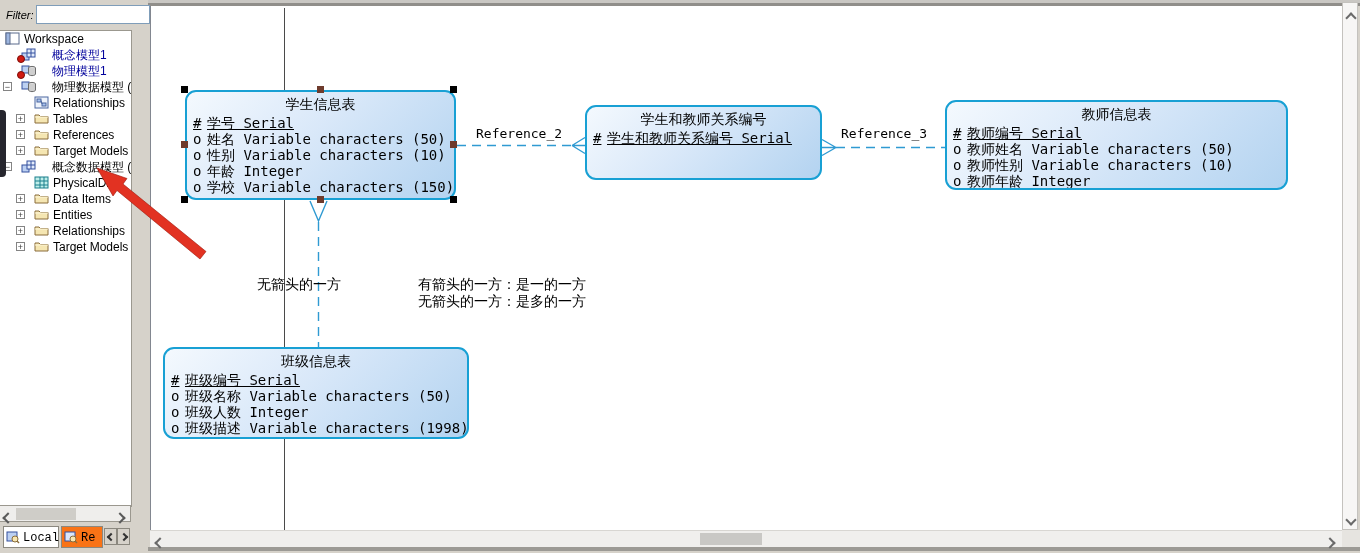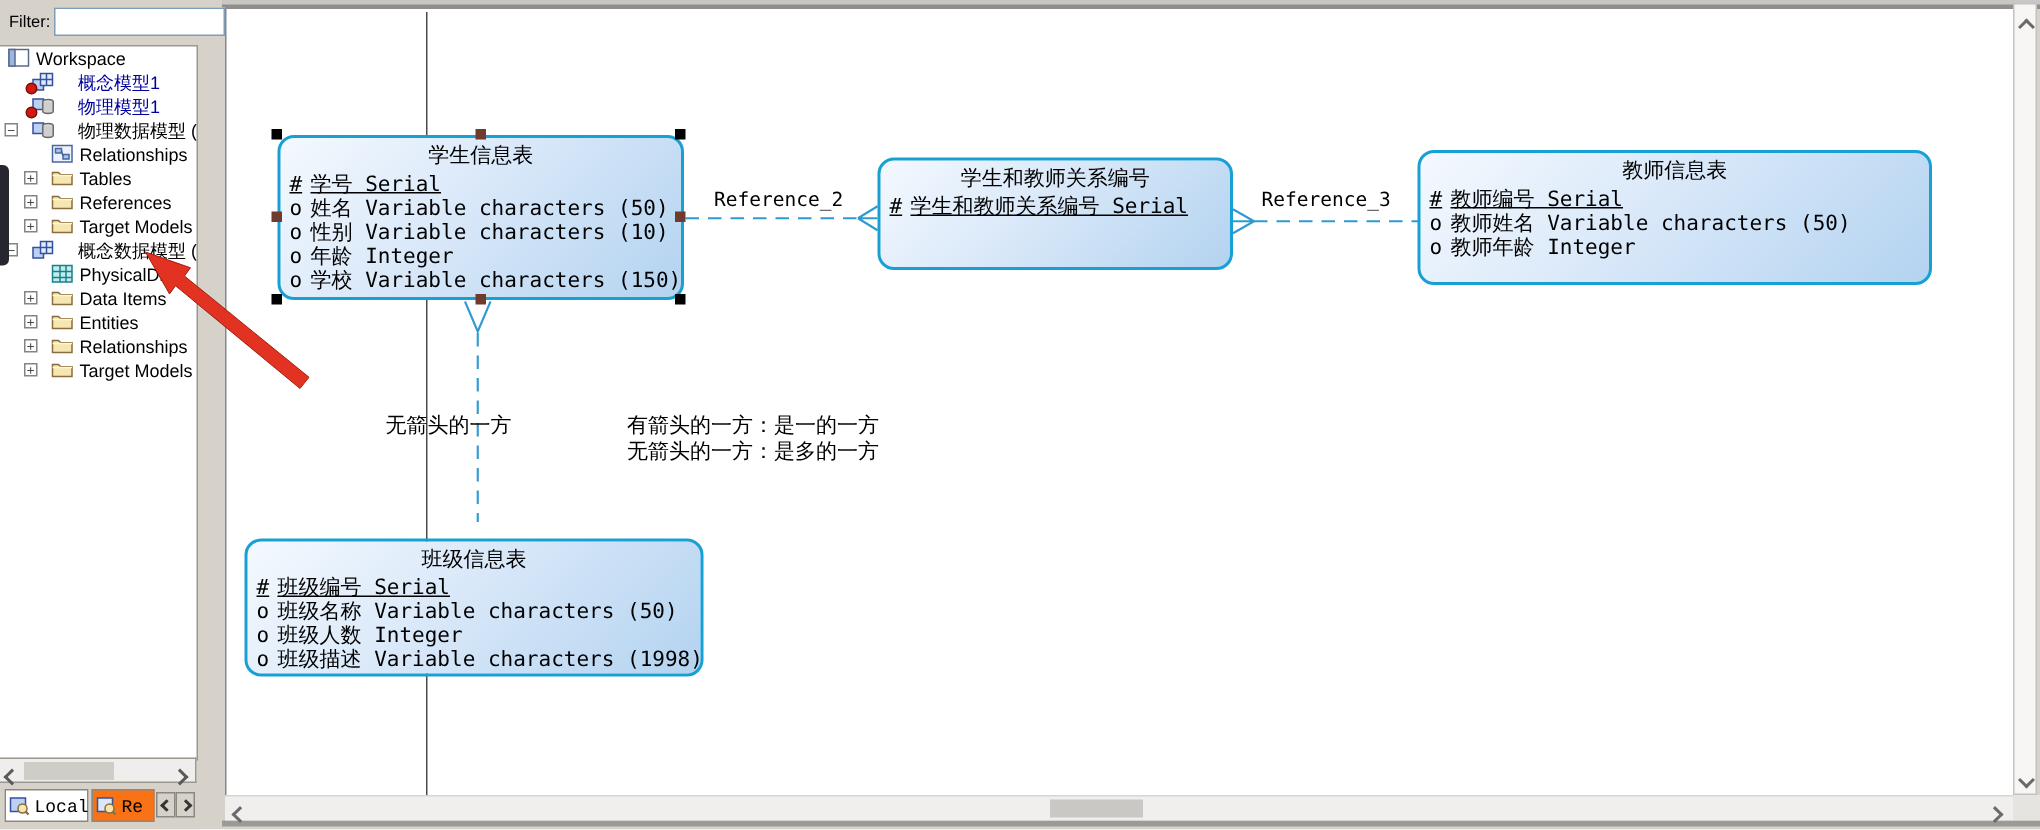--- a/index.html
+++ b/index.html
@@ -1,21 +1,21 @@
 <!DOCTYPE html>
 <html style="--entity-border: #18a0d4; --entity-fill-light: #f4f9fe; --entity-fill-dark: #b3d3f0; --line: #2f9ad2; --page-line: #4a4a4a; --arrow: #e23222; --tree-model-text: #00009c; --dirty-dot: #d11a12;"><head>
 <meta charset="utf-8">
 <style>
   html,body{margin:0;padding:0;}
   .app{position:relative;width:1360px;height:553px;background:#d6d2ca;overflow:hidden;
        font-family:"Liberation Sans",sans-serif;font-size:12px;color:#000;}
   
   .sidebar{position:absolute;left:0;top:0;width:133px;height:553px;background:#d6d2ca;z-index:6;}
   .filter-row{position:absolute;left:0;top:0;width:133px;height:30px;}
-  .filter-label{position:absolute;left:6px;top:9px;font-size:11px;}
+  .filter-label{position:absolute;left:6px;top:9px;font-size:11px;font-style:italic;}
   .filter-input{position:absolute;left:36px;top:5px;width:108px;height:17px;border:1px solid #7f9db9;
        background:#fff;font-size:11px;padding:0 2px;}
   .tree{position:absolute;left:0;top:30px;width:131px;height:475px;background:#fff;
        border:1px solid #9b988f;border-left:none;overflow:hidden;}
   .trow{position:relative;height:16px;line-height:16px;white-space:nowrap;cursor:default;}
   .trow .lbl{font-size:12px;vertical-align:top;}
   .trow.navy .lbl{color:#00009c;}
   .trow .exp{position:absolute;top:3px;width:9px;height:9px;border:1px solid #848484;background:#fff;
        font-size:9px;line-height:8px;text-align:center;color:#444;box-sizing:border-box;}
   .trow .ico{position:absolute;top:1px;width:16px;height:14px;}
@@ -73,21 +73,21 @@
        box-sizing:border-box;z-index:2;overflow:hidden;
        font-family:"DejaVu Sans Mono","Liberation Mono",monospace;font-size:14px;}
   .entity-title{height:17px;line-height:17px;text-align:center;padding-top:4px;white-space:nowrap;}
   .entity-rows{padding:2px 0 0 6px;}
   .erow{height:16px;line-height:16px;white-space:nowrap;}
   .erow .marker{display:inline-block;width:14px;}
   .erow.pk .marker,.erow.pk .etext{text-decoration:underline;}
   .entity-student{left:185px;top:90px;width:271px;height:110px;}
   .entity-relation{left:585px;top:105px;width:237px;height:75px;}
   .entity-teacher{left:945px;top:100px;width:343px;height:90px;}
-  .entity-class{left:163px;top:347px;width:306px;height:92px;margin-top:12px;}
+  .entity-class{left:163px;top:347px;width:306px;height:92px;}
   .handle{position:absolute;width:7px;height:7px;background:#000;z-index:3;}
   .handle.mid{background:#6e3b2c;}
   .ref-label{position:absolute;z-index:2;font-family:"DejaVu Sans Mono","Liberation Mono",monospace;
        font-size:13px;white-space:nowrap;}
   .rel-label,.note{position:absolute;z-index:2;font-family:"DejaVu Sans Mono","Liberation Mono",monospace;
        font-size:14px;line-height:17px;white-space:nowrap;}
 </style>
 </head>
 <body>
 
@@ -130,20 +130,21 @@
     <div class="entity-title">学生和教师关系编号</div>
     <div class="entity-rows">
           <div class="erow pk"><span class="marker">#</span><span class="etext">学生和教师关系编号 Serial</span></div>
         </div>
   </div>
       <div class="entity entity-teacher">
     <div class="entity-title">教师信息表</div>
     <div class="entity-rows">
           <div class="erow pk"><span class="marker">#</span><span class="etext">教师编号 Serial</span></div>
           <div class="erow"><span class="marker">o</span><span class="etext">教师姓名 Variable characters (50)</span></div>
+          <div class="erow"><span class="marker">o</span><span class="etext">教师性别 Variable characters (10)</span></div>
           <div class="erow"><span class="marker">o</span><span class="etext">教师年龄 Integer</span></div>
         </div>
   </div>
       <div class="entity entity-class">
     <div class="entity-title">班级信息表</div>
     <div class="entity-rows">
           <div class="erow pk"><span class="marker">#</span><span class="etext">班级编号 Serial</span></div>
           <div class="erow"><span class="marker">o</span><span class="etext">班级名称 Variable characters (50)</span></div>
           <div class="erow"><span class="marker">o</span><span class="etext">班级人数 Integer</span></div>
           <div class="erow"><span class="marker">o</span><span class="etext">班级描述 Variable characters (1998)</span></div>

